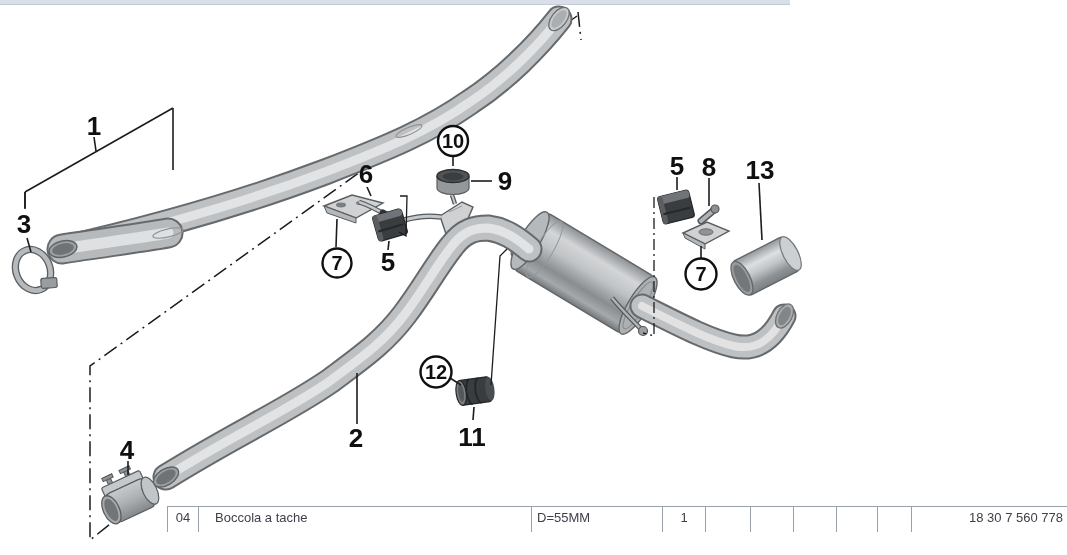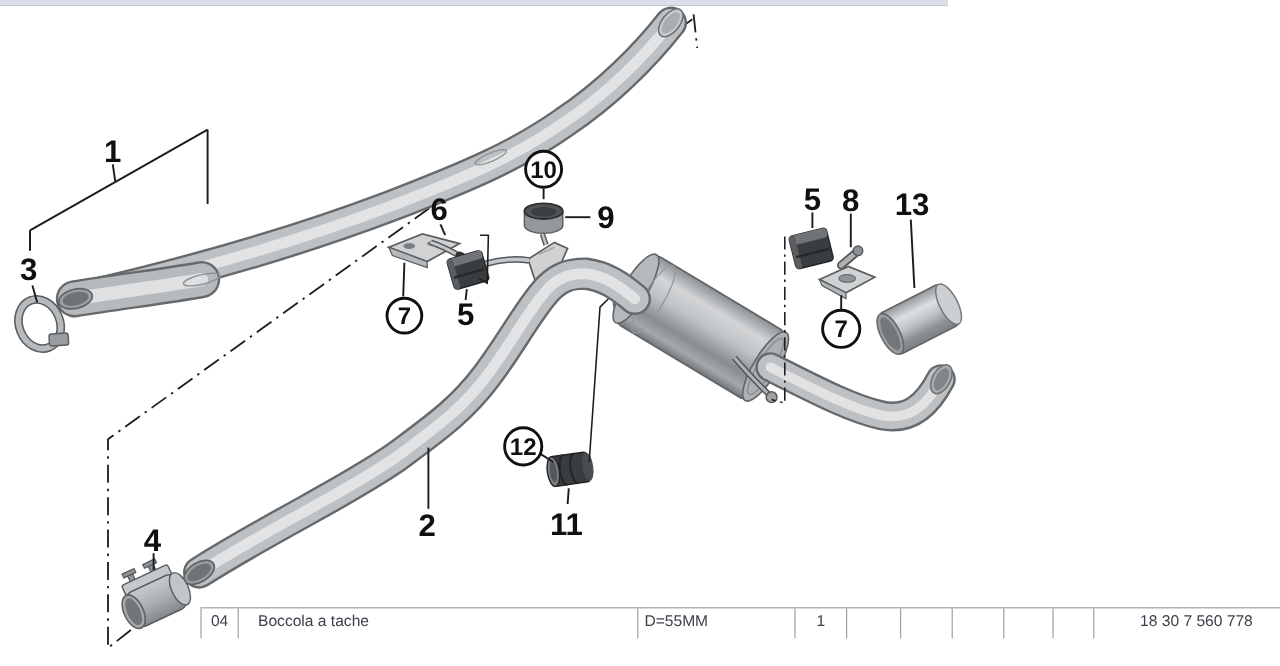--- a/index.html
+++ b/index.html
@@ -31,21 +31,21 @@
   .parts-table{position:absolute;left:167px;top:506px;width:900px;height:25px;
     display:flex;border-top:1px solid #9aa0ab;font-size:13px;color:#3f414a;
     background:transparent;}
   .pt-cell{border-left:1px solid #9aa0ab;box-sizing:border-box;height:25px;
     line-height:22px;white-space:nowrap;overflow:hidden;}
   .pt-pos{width:31px;text-align:center;}
   .pt-desc{width:333px;padding-left:16px;}
   .pt-spec{width:131px;padding-left:5px;}
   .pt-qty{width:43px;text-align:center;}
   .pt-e1{width:45px}.pt-e2{width:43px}.pt-e3{width:43px}.pt-e4{width:41px}.pt-e5{width:34px}
-  .pt-part{width:156px;text-align:right;padding-right:23px;}
+  .pt-part{width:156px;text-align:right;padding-right:4px;}
 </style>
 </head>
 <body>
 
 <div class="stage">
 <svg width="1067" height="555" viewBox="0 0 1067 555">
   <defs>
     <linearGradient id="gm" x1="0" y1="-33" x2="0" y2="33" gradientUnits="userSpaceOnUse">
       <stop offset="0" stop-color="#8d9194"></stop>
           <stop offset="0.22" stop-color="#d3d5d7"></stop>

